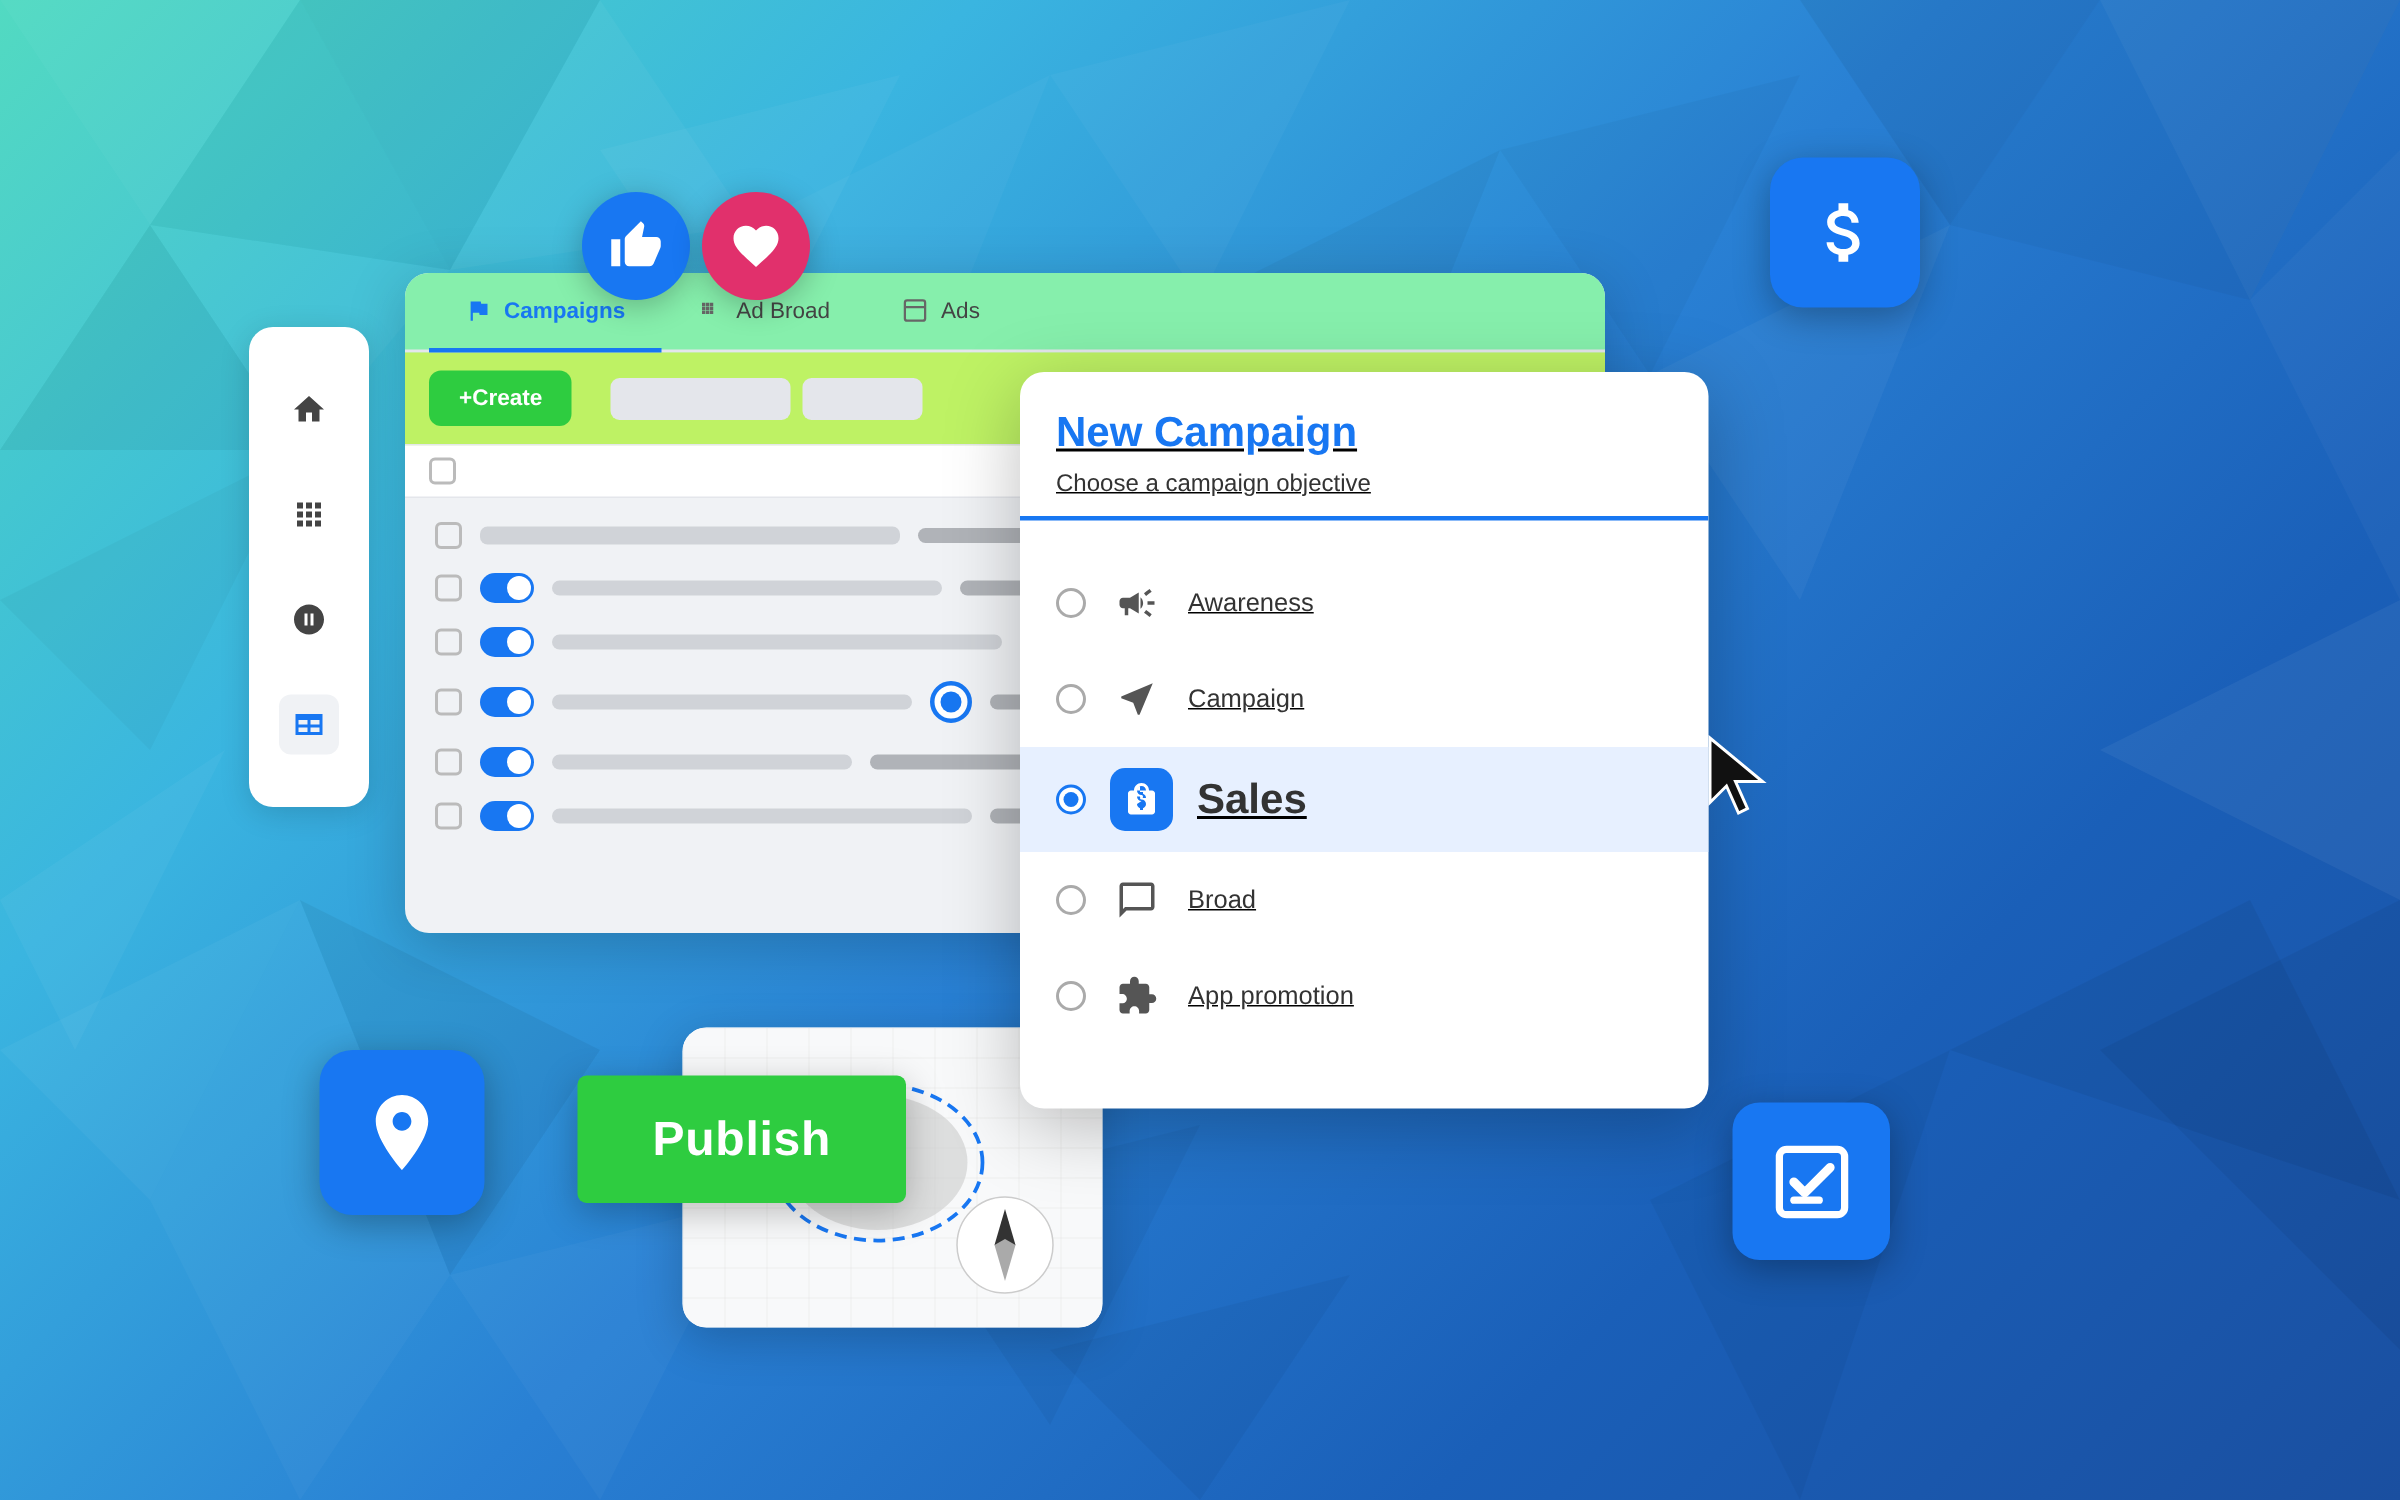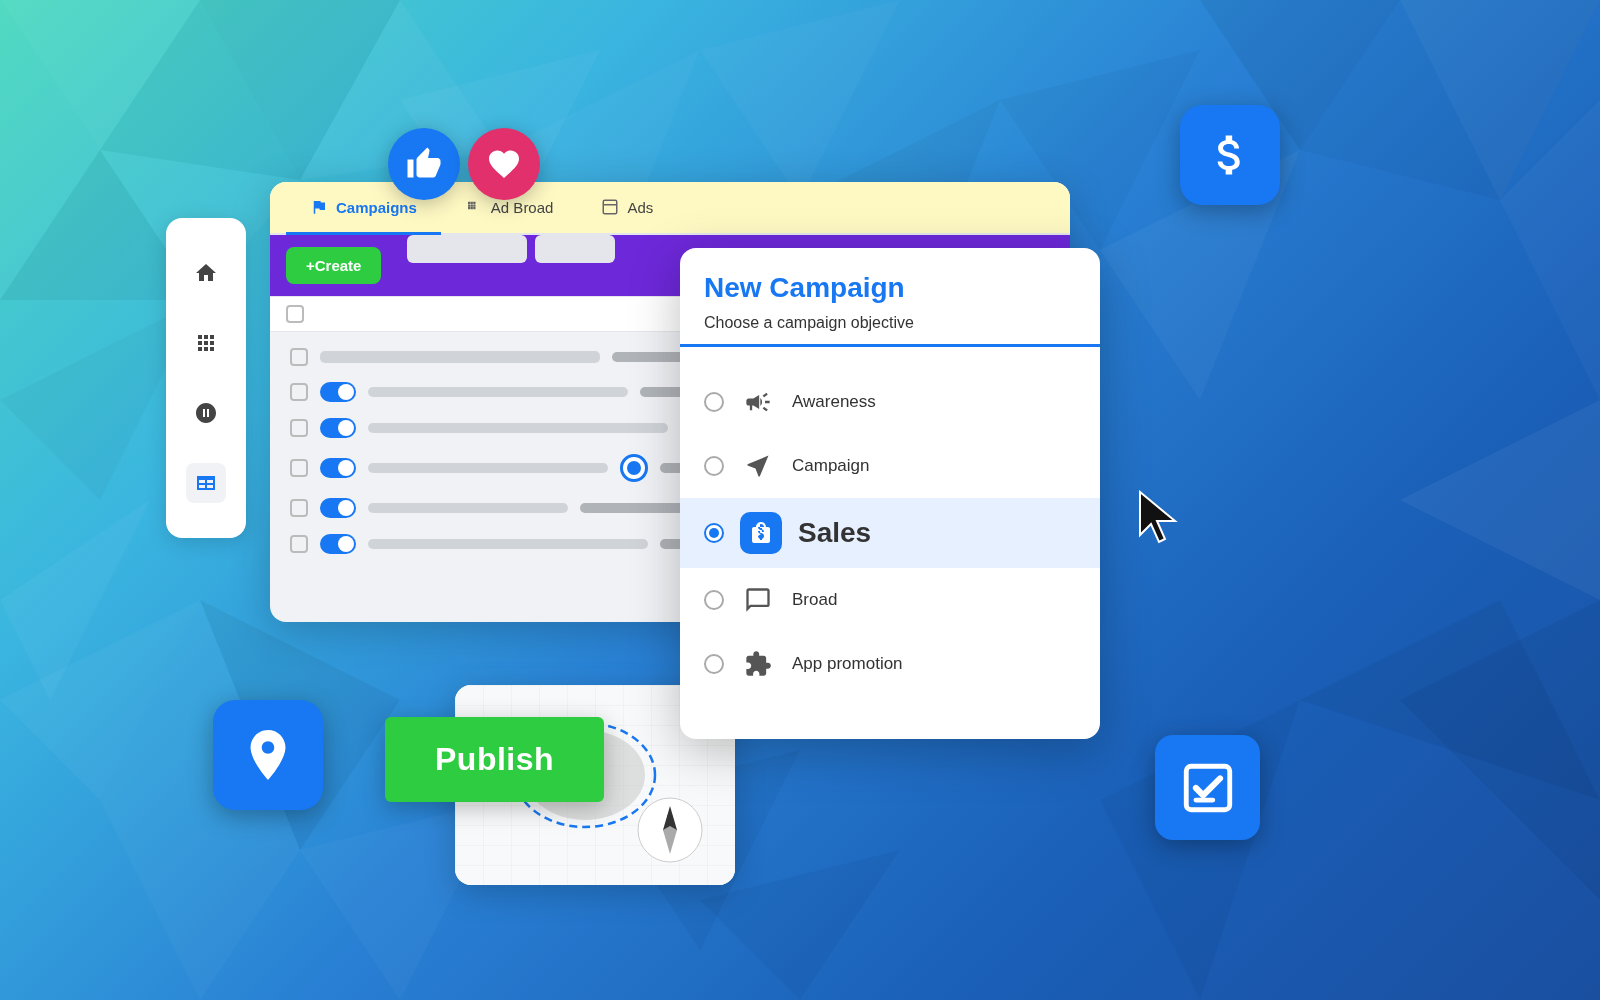--- a/index.html
+++ b/index.html
@@ -184,21 +184,21 @@
       border-radius: 8px;
     }
 
     .sidebar-icon.active {
       background: #f0f2f5;
     }
 
     
     .tabs {
       display: flex;
-      background: #fef9c3;
+      background: #86efac;
       padding: 0 16px;
       border-bottom: 2px solid #e4e6eb;
     }
 
     .tab {
       display: flex;
       align-items: center;
       gap: 8px;
       padding: 16px 24px;
       cursor: pointer;
@@ -275,27 +275,28 @@
       flex: 1;
     }
 
     .row-bar.dark { background: #b0b3b8; }
 
     
     .new-campaign-dialog {
       position: absolute;
       top: 248px;
       left: 680px;
-      width: 420px;
+      width: 459px;
       background: white;
       border-radius: 16px;
       box-shadow: 0 12px 50px rgba(0,0,0,0.25);
       overflow: hidden;
       z-index: 8;
       padding-bottom: 20px;
+      text-decoration: underline;
     }
 
     .dialog-header {
       padding: 24px 24px 12px;
       border-bottom: 3px solid #1877F2;
     }
 
     .dialog-title {
       font-size: 28px;
       font-weight: 700;
@@ -541,21 +542,21 @@
       </div>
       <div class="tab">
         <svg width="18" height="18" viewBox="0 0 24 24" fill="#666">
           <rect x="3" y="3" width="18" height="18" rx="2" fill="none" stroke="#666" stroke-width="2"></rect>
           <line x1="3" y1="9" x2="21" y2="9" stroke="#666" stroke-width="2"></line>
         </svg>
         <span>Ads</span>
       </div>
     </div>
 
-    <div style="display:flex; align-items:flex-start; padding: 0 16px 0 0; background: #6d28d9; border-bottom: 1px solid #e4e6eb;">
+    <div style="display:flex; align-items:center; padding: 0 16px 0 0; background: #bef264; border-bottom: 1px solid #e4e6eb;">
       <button class="create-btn">+Create</button>
       <div style="width:120px; height:28px; background:#e4e6eb; border-radius:6px; margin-left:10px;"></div>
       <div style="width:80px; height:28px; background:#e4e6eb; border-radius:6px; margin-left:8px;"></div>
     </div>
 
     <div style="display:flex; align-items:center; padding: 8px 16px; background: white; border-bottom: 1px solid #e4e6eb;">
       <div class="checkbox"></div>
     </div>
 
     <div class="list-area">

